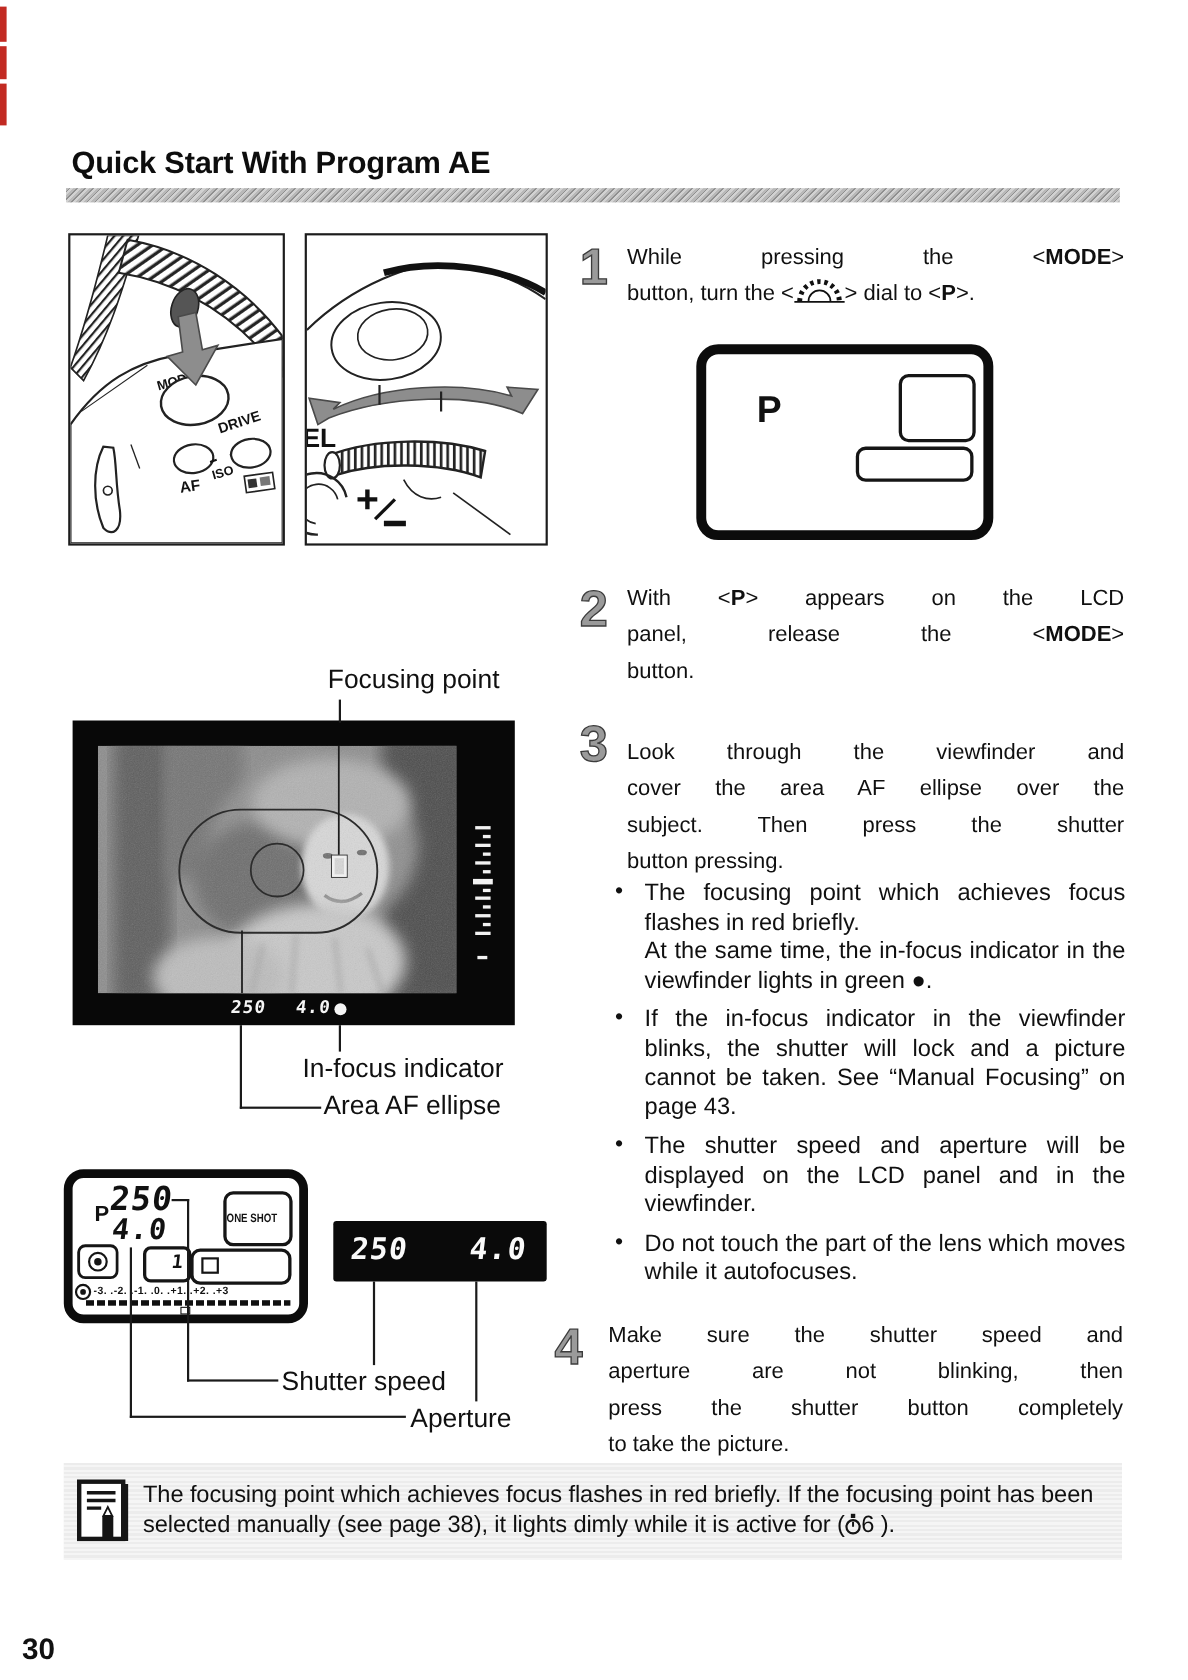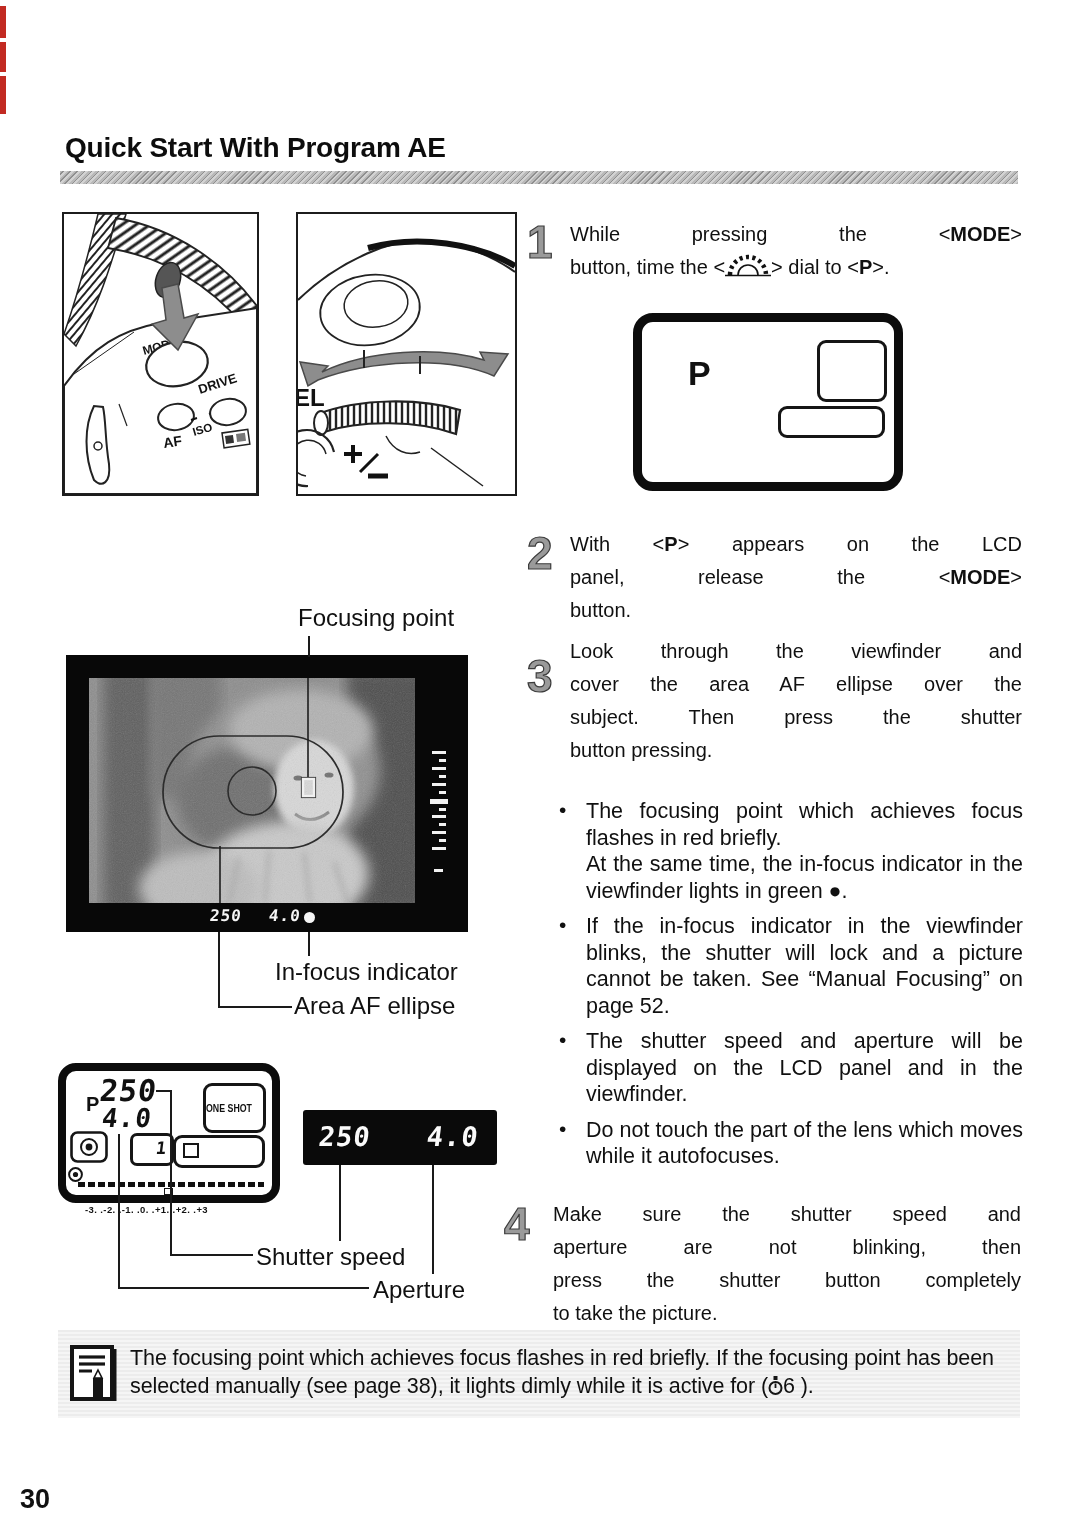--- a/index.html
+++ b/index.html
@@ -90,21 +90,21 @@
       <rect x="158" y="219" width="26" height="15" fill="#fff" stroke="#222" stroke-width="1.5" transform="rotate(-8 158 219)"></rect>
       <rect x="161" y="222" width="8" height="8" fill="#333" transform="rotate(-8 161 222)"></rect>
       <rect x="172" y="220" width="9" height="8" fill="#777" transform="rotate(-8 172 220)"></rect>
 
       <path d="M30,192 C20,212 20,242 30,266 C38,274 47,269 45,250 C41,226 42,206 39,193 Z" fill="#fff" stroke="#222" stroke-width="2"></path>
       <circle cx="34" cy="232" r="4" fill="none" stroke="#222" stroke-width="1.5"></circle>
       <path d="M55,190 l8,22" stroke="#222" stroke-width="1.2"></path>
     </svg>
   </div>
 
-  <div class="abs illus" style="left:296px;top:212px;width:217px;height:280px;">
+  <div class="abs illus" style="left:277px;top:212px;width:217px;height:280px;">
     <svg width="217" height="280" viewBox="0 0 217 280">
       <defs>
         <pattern id="ribs2" width="6" height="40" patternUnits="userSpaceOnUse">
           <rect width="6" height="40" fill="#fff"></rect>
             <line x1="2" y1="0" x2="2" y2="40" stroke="#222" stroke-width="2.4"></line>
         </pattern>
       </defs>
 
       <path d="M0,86 C45,42 100,26 118,26 C158,26 195,42 217,58" fill="none" stroke="#222" stroke-width="2"></path>
       <path d="M70,34 C120,20 180,30 217,52" fill="none" stroke="#111" stroke-width="6"></path>
@@ -134,21 +134,21 @@
       <path d="M88,222 C96,238 110,242 122,238" fill="none" stroke="#222" stroke-width="1.5"></path>
     </svg>
   </div>
 
   <div class="abs stepnum" style="left:527px;top:219px;">1</div>
   <div class="abs" style="left:570px;top:218px;">
     <div class="sline jl">
       <span>While pressing the </span><span>&lt;</span><span class="b">MODE</span><span>&gt;</span>
     </div>
     <div class="sline">
-      <span>button, time the </span><span>&lt;</span><svg width="46" height="25" viewBox="0 0 46 25" style="vertical-align:-4px">
+      <span>button, turn the </span><span>&lt;</span><svg width="46" height="25" viewBox="0 0 46 25" style="vertical-align:-4px">
           <path d="M5,22 A17,17 0 0 1 41,22" fill="none" stroke="#111" stroke-width="4.5" stroke-dasharray="3.1 3.4"></path>
           <path d="M13,22 A10,10 0 0 1 33,22" fill="none" stroke="#111" stroke-width="1.6"></path>
           <line x1="0" y1="22.5" x2="46" y2="22.5" stroke="#111" stroke-width="1.6"></line>
         </svg><span>&gt;</span><span> dial to </span><span>&lt;</span><span class="b">P</span><span>&gt;.</span>
     </div>
   </div>
 
   <div class="abs panel" style="left:633px;top:313px;width:252px;height:160px;">
     <div class="abs" style="left:46px;top:32px;font-size:34px;font-weight:600;">P</div>
     <div class="innerbox" style="left:175px;top:18px;width:64px;height:56px;"></div>
@@ -229,36 +229,36 @@
 
     <div class="abs vfdigits" style="left:144px;top:251px;">
       <span class="lcd">250</span>
       <span style="display:inline-block;width:18px;"></span>
       <span class="lcd">4.0</span>
     </div>
     <div class="abs" style="left:238px;top:257px;width:11px;height:11px;border-radius:50%;background:#f5f5f5;"></div>
   </div>
 
   <div class="abs stepnum" style="left:527px;top:653px;">3</div>
-  <div class="abs" style="left:570px;top:635px;">
+  <div class="abs" style="left:570px;top:668px;">
     <div class="sline jl">Look through the viewfinder and</div>
     <div class="sline jl">cover the area AF ellipse over the</div>
     <div class="sline jl">subject. Then press the shutter</div>
     <div class="sline">button pressing.</div>
   </div>
 
   <div class="abs bullets" style="left:553px;top:798px;">
     <div class="bul">
       <span class="mark">•</span>
       <div class="bullet-p">The focusing point which achieves focus flashes in red briefly.</div>
       <div class="bullet-p">At the same time, the in-focus indicator in the viewfinder lights in green ●.</div>
     </div>
     <div class="bul">
       <span class="mark">•</span>
-      <div class="bullet-p">If the in-focus indicator in the viewfinder blinks, the shutter will lock and a picture cannot be taken. See “Manual Focusing” on page 52.</div>
+      <div class="bullet-p">If the in-focus indicator in the viewfinder blinks, the shutter will lock and a picture cannot be taken. See “Manual Focusing” on page 43.</div>
     </div>
     <div class="bul">
       <span class="mark">•</span>
       <div class="bullet-p">The shutter speed and aperture will be displayed on the LCD panel and in the viewfinder.</div>
     </div>
     <div class="bul">
       <span class="mark">•</span>
       <div class="bullet-p">Do not touch the part of the lens which moves while it autofocuses.</div>
     </div>
   </div>
@@ -288,21 +288,21 @@
     </div>
 
     <div class="abs" style="left:107px;top:64px;width:86px;height:27px;border:3px solid #151515;border-radius:9px;">
       <div class="abs" style="left:7px;top:5px;width:12px;height:11px;border:2.4px solid #151515;"></div>
     </div>
 
     <svg class="abs" style="left:1px;top:95px;" width="17" height="17" viewBox="0 0 17 17">
       <circle cx="8.5" cy="8.5" r="6.4" fill="none" stroke="#151515" stroke-width="2"></circle>
       <circle cx="8.5" cy="8.5" r="2.6" fill="#151515"></circle>
     </svg>
-    <span class="abs scaletxt" style="left:19px;top:97px;margin-top:36px;">-3. .-2. .-1. .0. .+1. .+2. .+3</span>
+    <span class="abs scaletxt" style="left:19px;top:97px;">-3. .-2. .-1. .0. .+1. .+2. .+3</span>
     <div class="abs dashbar" style="left:12px;top:111px;width:186px;height:5px;"></div>
     <div class="abs" style="left:98px;top:117px;width:7px;height:5px;border:1.6px solid #151515;"></div>
   </div>
 
   <div class="abs display" style="left:303px;top:1110px;width:194px;height:55px;">
     <span class="abs lcd dispdig" style="left:16px;top:11px;">250</span>
     <span class="abs lcd dispdig" style="left:124px;top:11px;">4.0</span>
   </div>
 
   <div class="lead" style="left:156px;top:1090px;width:16px;height:2px;"></div>

